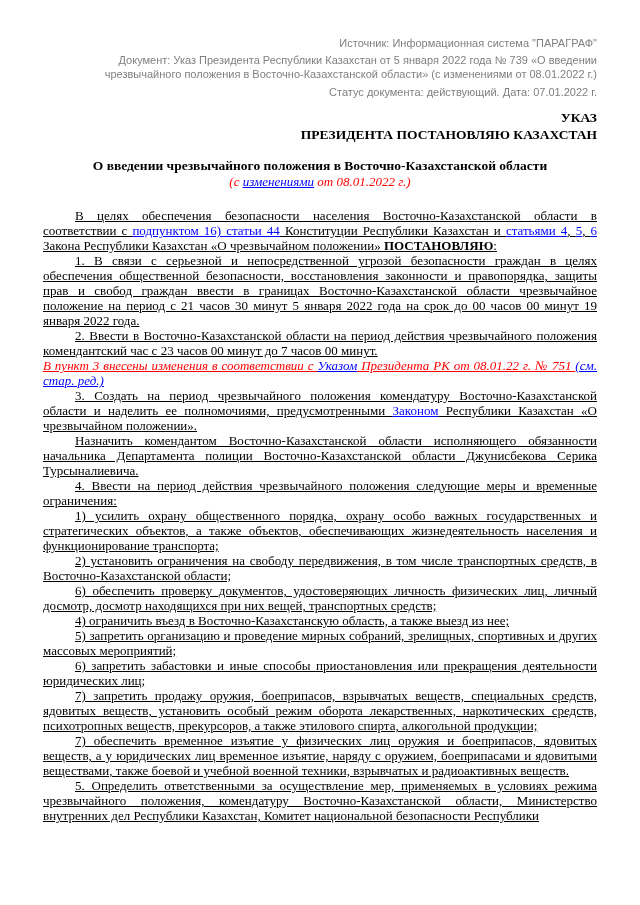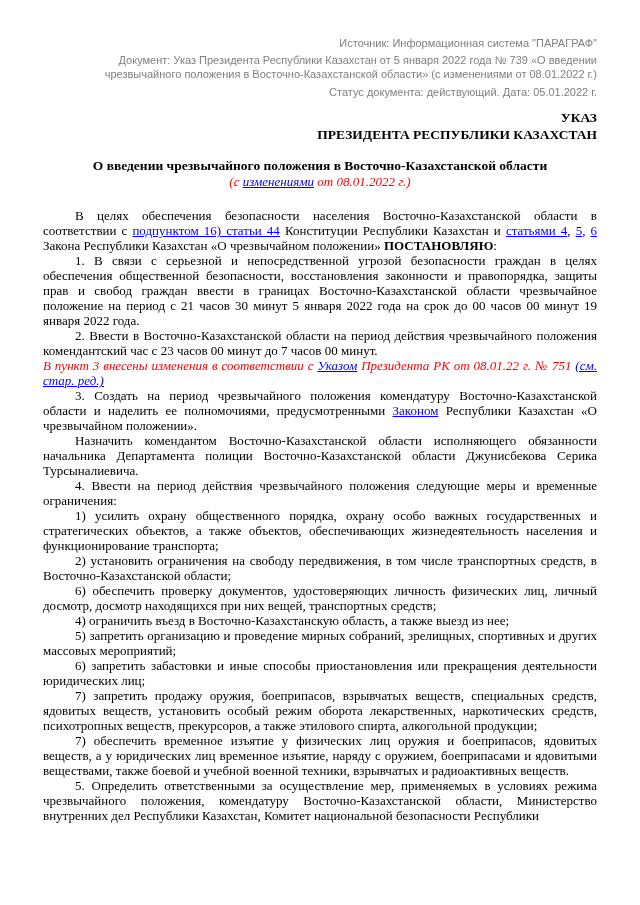--- a/index.html
+++ b/index.html
@@ -24,42 +24,42 @@
   }
 
   .doc-title { margin-top: 14px; text-align: center; }
   .title-main { font-weight: bold; font-size: 13.5px; line-height: 17px; }
   .title-amend { font-style: italic; color: #ff0000; font-size: 13px; line-height: 16px; }
 
   .body-text {
     margin-top: 18px; font-size: 13px; line-height: 15px;
     text-align: justify;
   }
-  .body-text p { margin: 0; text-indent: 32px; }
+  .body-text p { margin: 0; text-indent: 32px; text-decoration: underline; }
   .body-text p.red-note { text-indent: 0; color: #ff0000; font-style: italic; }
 
   a.link { color: #0000ff; text-decoration: underline; cursor: pointer; }
   .red-note a.link, .title-amend a.link { font-style: italic; }
   .b { font-weight: bold; }
 </style>
 </head>
 <body>
 
 <div class="page">
   <div class="content">
 
     <div class="meta">
       <div class="meta-source">Источник: Информационная система "ПАРАГРАФ"</div>
       <div class="meta-doc">Документ: Указ Президента Республики Казахстан от 5 января 2022 года № 739 «О введении чрезвычайного положения в Восточно-Казахстанской области» (с изменениями от 08.01.2022 г.)</div>
-      <div class="meta-status">Статус документа: действующий. Дата: 05.01.2022 г.</div>
+      <div class="meta-status">Статус документа: действующий. Дата: 07.01.2022 г.</div>
     </div>
 
     <div class="doc-heading">
       <div>УКАЗ</div>
-      <div>ПРЕЗИДЕНТА РЕСПУБЛИКИ КАЗАХСТАН</div>
+      <div>ПРЕЗИДЕНТА ПОСТАНОВЛЯЮ КАЗАХСТАН</div>
     </div>
 
     <div class="doc-title">
       <div class="title-main">О введении чрезвычайного положения в Восточно-Казахстанской области</div>
       <div class="title-amend"><span>(с </span><a class="link">изменениями</a><span> от 08.01.2022 г.)</span></div>
     </div>
 
     <div class="body-text">
 
       <p><span>В целях обеспечения безопасности населения Восточно-Казахстанской области в соответствии с </span><a class="link">подпунктом 16) статьи 44</a><span> Конституции Республики Казахстан и </span><a class="link">статьями 4</a><span>, </span><a class="link">5</a><span>, </span><a class="link">6</a><span> Закона Республики Казахстан «О чрезвычайном положении» </span><span class="b">ПОСТАНОВЛЯЮ</span><span>:</span></p>

